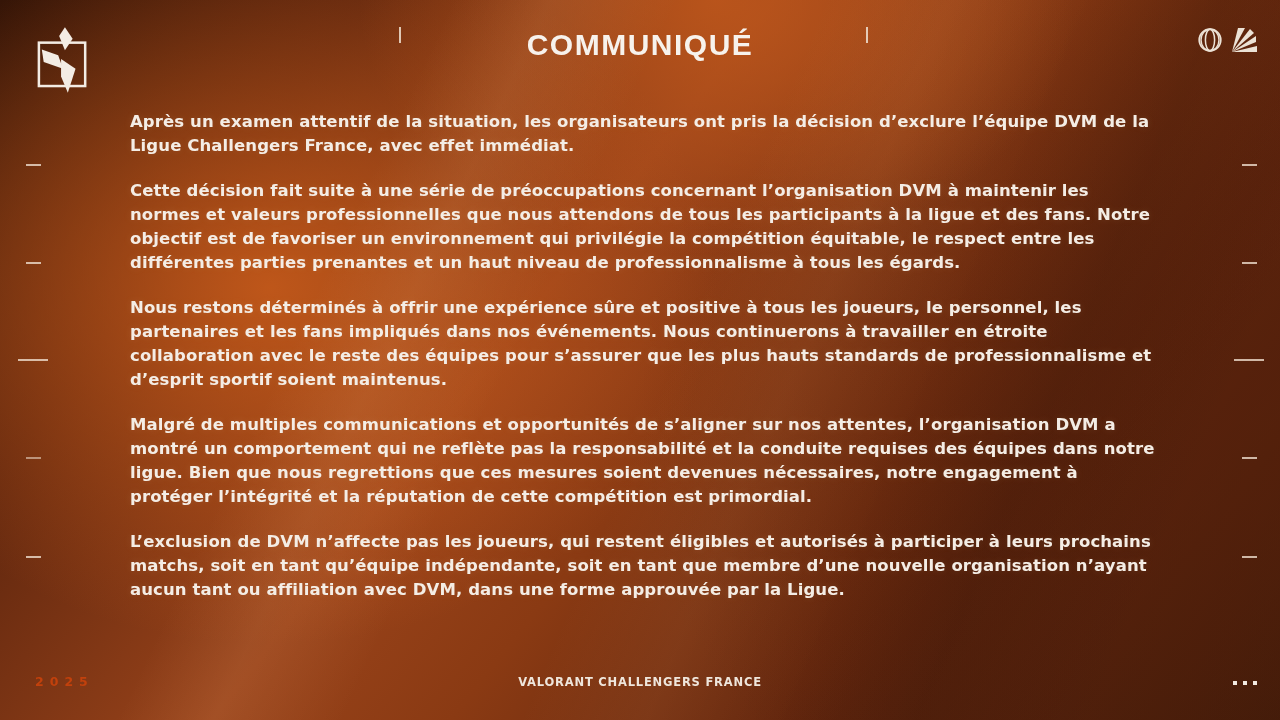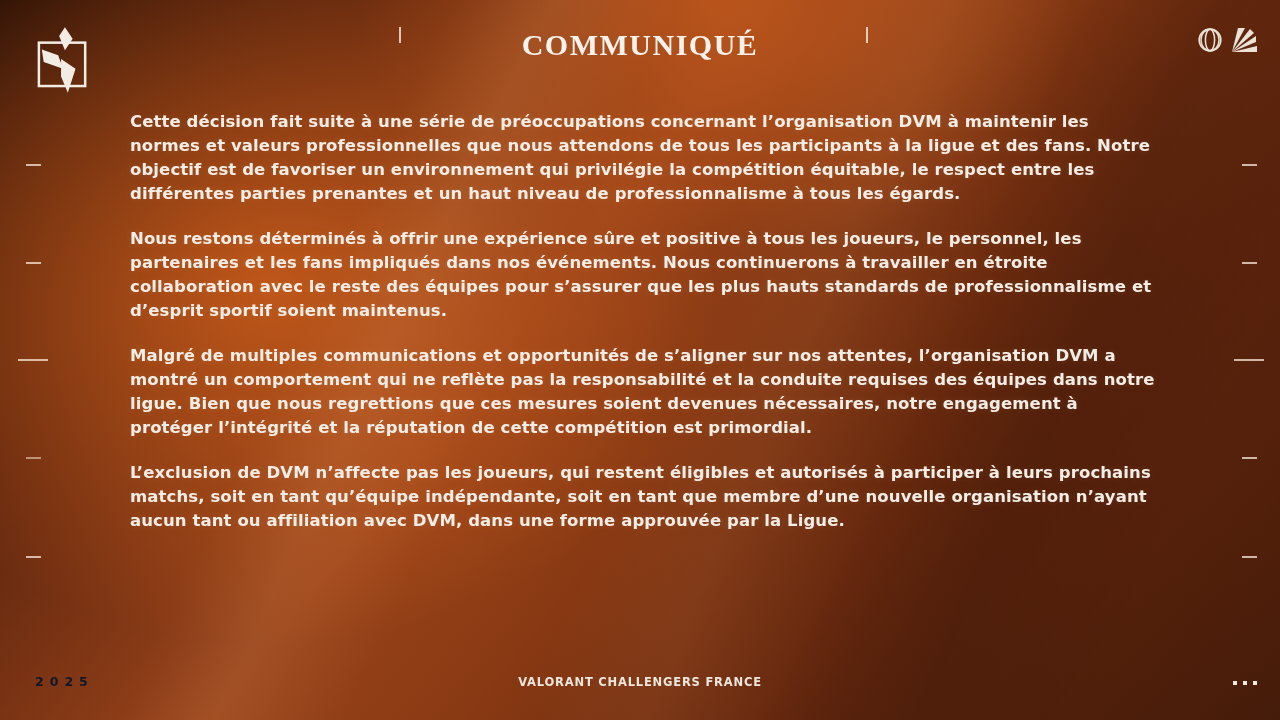--- a/index.html
+++ b/index.html
@@ -14,35 +14,35 @@
   }
   .streaks{position:absolute;inset:0;pointer-events:none;
     background:
       linear-gradient(115deg, transparent 28%, rgba(255,195,140,0.10) 34%, transparent 42%),
       linear-gradient(113deg, transparent 52%, rgba(255,185,125,0.07) 60%, transparent 69%),
       linear-gradient(113deg, transparent 68%, rgba(45,18,6,0.22) 77%, transparent 88%);
   }
   .page-title{
     position:absolute;left:0;right:0;top:28px;text-align:center;
     color:#f7f2ec;font-size:30px;font-weight:800;letter-spacing:1.5px;
-    font-family:Liberation Serif, serif;
+    font-family:Liberation Sans, sans-serif;
   }
   .logo{position:absolute;left:36px;top:26px;}
   .hdr-bar{position:absolute;top:27px;width:2px;height:16px;background:rgba(240,226,210,0.85);}
   .hdr-bar.b1{left:399px;} .hdr-bar.b2{left:866px;}
   .hdr-icons{position:absolute;right:22px;top:27px;display:flex;gap:7px;align-items:center;}
   .tick{position:absolute;height:2px;background:rgba(239,223,206,0.8);}
   .content{
     position:absolute;left:130px;top:110px;width:1032px;
     color:#f4ede5;font-size:16.5px;line-height:24px;font-weight:600;
     letter-spacing:0.1px;text-shadow:0 0 8px rgba(255,215,170,0.12);
   }
   .content p{margin:0 0 21px 0;}
   .footer-year{
-    position:absolute;left:35px;top:674px;color:#0f172a;
+    position:absolute;left:35px;top:674px;color:#c2410c;
     font-size:12.5px;font-weight:bold;letter-spacing:6px;
   }
   .footer-league{
     position:absolute;left:0;right:0;top:675px;text-align:center;color:#efe6dc;
     font-size:11.5px;font-weight:bold;letter-spacing:0.8px;
   }
   .footer-dots{position:absolute;left:1233px;top:681px;display:flex;gap:6px;}
   .footer-dots span{width:4px;height:4px;background:#f1e9e0;display:block;}
 </style>
 </head>
@@ -82,20 +82,21 @@
 <div class="tick" style="left:18px;top:359px;width:30px"></div>
 <div class="tick" style="left:26px;top:457px;width:15px;opacity:.7"></div>
 <div class="tick" style="left:26px;top:556px;width:15px"></div>
 <div class="tick" style="left:1242px;top:164px;width:15px"></div>
 <div class="tick" style="left:1242px;top:262px;width:15px"></div>
 <div class="tick" style="left:1234px;top:359px;width:30px"></div>
 <div class="tick" style="left:1242px;top:457px;width:15px"></div>
 <div class="tick" style="left:1242px;top:556px;width:15px"></div>
 
 <div class="content">
+  <p>Après un examen attentif de la situation, les organisateurs ont pris la décision d’exclure l’équipe DVM de la Ligue Challengers France, avec effet immédiat.</p>
   <p>Cette décision fait suite à une série de préoccupations concernant l’organisation DVM à maintenir les normes et valeurs professionnelles que nous attendons de tous les participants à la ligue et des fans. Notre objectif est de favoriser un environnement qui privilégie la compétition équitable, le respect entre les différentes parties prenantes et un haut niveau de professionnalisme à tous les égards.</p>
   <p>Nous restons déterminés à offrir une expérience sûre et positive à tous les joueurs, le personnel, les partenaires et les fans impliqués dans nos événements. Nous continuerons à travailler en étroite collaboration avec le reste des équipes pour s’assurer que les plus hauts standards de professionnalisme et d’esprit sportif soient maintenus.</p>
   <p>Malgré de multiples communications et opportunités de s’aligner sur nos attentes, l’organisation DVM a montré un comportement qui ne reflète pas la responsabilité et la conduite requises des équipes dans notre ligue. Bien que nous regrettions que ces mesures soient devenues nécessaires, notre engagement à protéger l’intégrité et la réputation de cette compétition est primordial.</p>
   <p>L’exclusion de DVM n’affecte pas les joueurs, qui restent éligibles et autorisés à participer à leurs prochains matchs, soit en tant qu’équipe indépendante, soit en tant que membre d’une nouvelle organisation n’ayant aucun tant ou affiliation avec DVM, dans une forme approuvée par la Ligue.</p>
 </div>
 
 <div class="footer-year">2025</div>
 <div class="footer-league">VALORANT CHALLENGERS FRANCE</div>
 <div class="footer-dots">
   <span></span>

